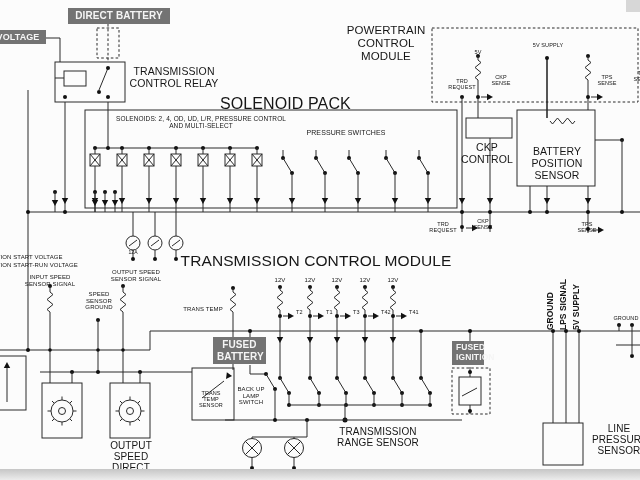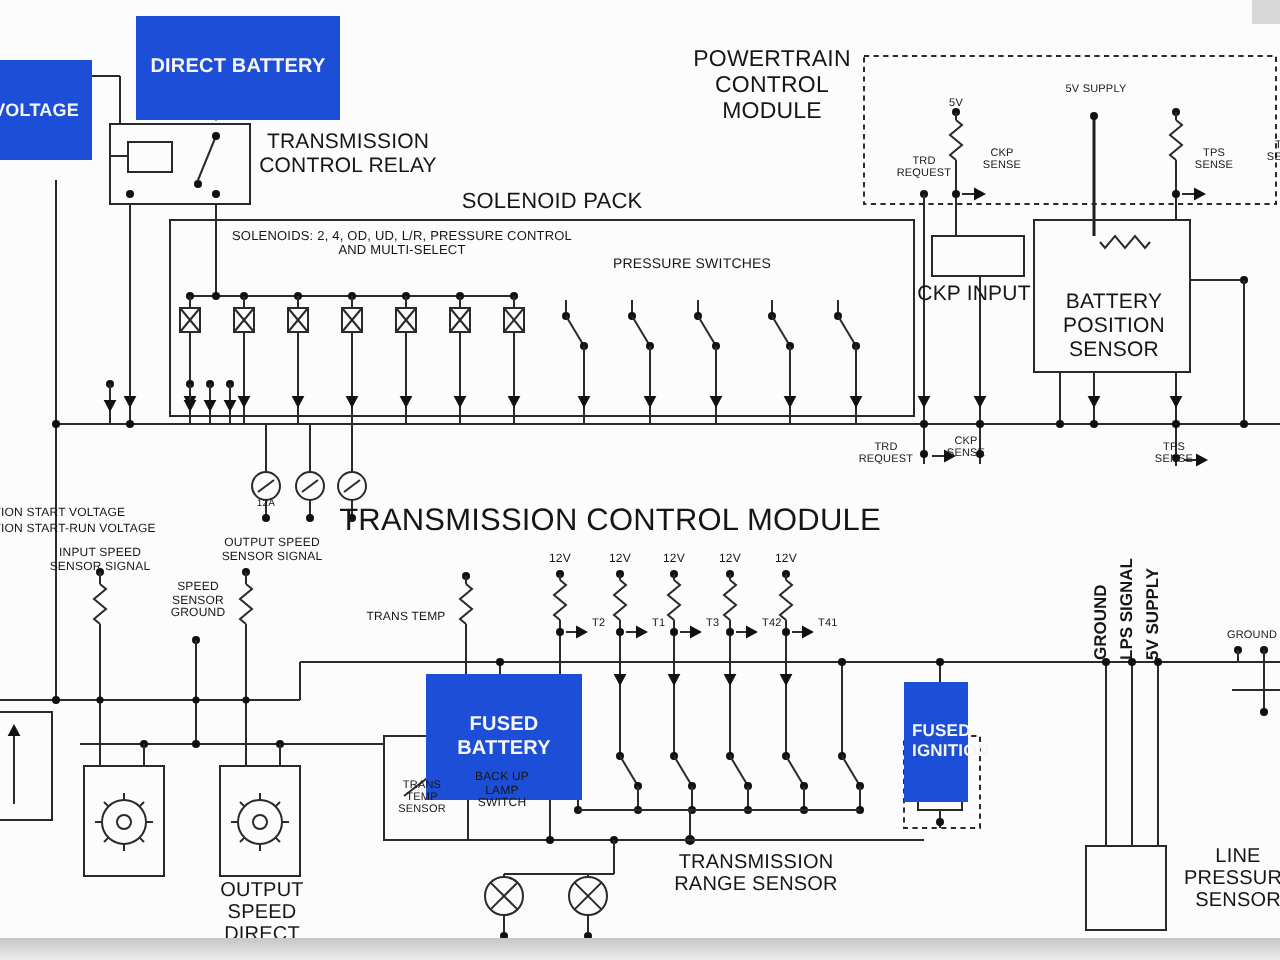--- a/index.html
+++ b/index.html
@@ -6,27 +6,27 @@
   html,body{background:#9a9a9a}
   .canvas{position:relative;width:640px;height:480px;background:#fcfcfc;overflow:hidden;
           color:#1c1c1c;font-family:"Liberation Sans",sans-serif}
   svg.wires{position:absolute;left:0;top:0;width:640px;height:480px}
   .ln{stroke:#2a2a2a;stroke-width:1;fill:none}
   .lnthk{stroke:#1e1e1e;stroke-width:1.5;fill:none}
   .dsh{stroke-dasharray:2.6,2.2}
   .dot{fill:#111;stroke:none}
   .arr{fill:#111;stroke:none}
   .lbl{position:absolute;line-height:1.12;text-align:center;letter-spacing:.1px;color:#161616}
-  .inv{background:#1d4ed8;color:#f5f5f5;font-weight:bold;padding:20px 4px;line-height:1.15;text-align:center}
+  .inv{background:#737373;color:#f5f5f5;font-weight:bold;padding:2px 4px;line-height:1.15;text-align:center}
   .b{font-weight:normal}
   .ta-l{text-align:left}
   .nw{white-space:nowrap}
   .fs5{font-size:5px}.fs55{font-size:5.5px}.fs6{font-size:6px}.fs65{font-size:6.5px}
   .fs7{font-size:7px}.fs85{font-size:8.5px}.fs9{font-size:9px}.fs10{font-size:10px}
-  .fs105{font-size:10.5px}.fs115{font-size:11.5px}.fs125{font-size:11px}.fs155{font-size:15.5px}
+  .fs105{font-size:10.5px}.fs115{font-size:11.5px}.fs125{font-size:16px}.fs155{font-size:15.5px}
   .vlabel{position:absolute;transform-origin:0 0;transform:rotate(-90deg);
           white-space:nowrap;font-weight:bold;font-size:8.5px;color:#161616}
   .scan-strip{position:absolute;left:0;top:469px;width:640px;height:11px;
               background:linear-gradient(to bottom,#c6c6c6,#ececec)}
   .scan-smudge{position:absolute;left:626px;top:0;width:14px;height:12px;background:#d7d7d7}
 </style>
 </head>
 <body>
 
 <div class="canvas">
@@ -496,24 +496,24 @@
   <div class="lbl b fs7 nw" style="left:296px;top:129px;width:100px">PRESSURE SWITCHES</div>
 
   <div class="lbl b fs115" style="left:334px;top:24px;width:104px">POWERTRAIN CONTROL MODULE</div>
   <div class="lbl fs55" style="left:444px;top:78px;width:36px">TRD REQUEST</div>
   <div class="lbl fs55 nw" style="left:470px;top:49px;width:16px">5V</div>
   <div class="lbl fs55" style="left:486px;top:74px;width:30px">CKP SENSE</div>
   <div class="lbl fs55" style="left:532px;top:42px;width:32px">5V SUPPLY</div>
   <div class="lbl fs55" style="left:592px;top:74px;width:30px">TPS SENSE</div>
   <div class="lbl fs55" style="left:628px;top:70px;width:30px">TPS SENSE</div>
 
-  <div class="lbl b fs105" style="left:456px;top:142px;width:62px">CKP INPUT</div>
+  <div class="lbl b fs105" style="left:456px;top:142px;width:62px">CKP CONTROL</div>
   <div class="lbl b fs105" style="left:521px;top:146px;width:72px">BATTERY POSITION SENSOR</div>
 
-  <div class="lbl b fs155 nw" style="left:157px;top:252px;width:296px">TRANSMISSION CONTROL MODULE</div>
+  <div class="lbl b fs155 nw" style="left:168px;top:252px;width:296px">TRANSMISSION CONTROL MODULE</div>
   <div class="lbl fs55" style="left:426px;top:221px;width:34px">TRD REQUEST</div>
   <div class="lbl fs55" style="left:468px;top:218px;width:30px">CKP SENSE</div>
   <div class="lbl fs55" style="left:572px;top:221px;width:30px">TPS SENSE</div>
 
   <div class="lbl fs6 ta-l nw" style="left:-16px;top:254px">IGNITION START VOLTAGE</div>
   <div class="lbl fs6 ta-l nw" style="left:-16px;top:262px">IGNITION START-RUN VOLTAGE</div>
   <div class="lbl fs6" style="left:24px;top:274px;width:52px">INPUT SPEED SENSOR SIGNAL</div>
   <div class="lbl fs6" style="left:82px;top:291px;width:34px">SPEED SENSOR GROUND</div>
   <div class="lbl fs6" style="left:110px;top:269px;width:52px">OUTPUT SPEED SENSOR SIGNAL</div>
   <div class="lbl fs6 nw" style="left:180px;top:306px;width:46px">TRANS TEMP</div>
@@ -523,21 +523,21 @@
   <div class="lbl fs6 nw" style="left:301px;top:277px;width:18px">12V</div>
   <div class="lbl fs6 nw" style="left:328px;top:277px;width:18px">12V</div>
   <div class="lbl fs6 nw" style="left:356px;top:277px;width:18px">12V</div>
   <div class="lbl fs6 nw" style="left:384px;top:277px;width:18px">12V</div>
   <div class="lbl fs55 ta-l nw" style="left:296px;top:309px">T2</div>
   <div class="lbl fs55 ta-l nw" style="left:326px;top:309px">T1</div>
   <div class="lbl fs55 ta-l nw" style="left:353px;top:309px">T3</div>
   <div class="lbl fs55 ta-l nw" style="left:381px;top:309px">T42</div>
   <div class="lbl fs55 ta-l nw" style="left:409px;top:309px">T41</div>
 
-  <div class="lbl inv fs10" style="left:213px;top:337px;width:78px">FUSED BATTERY</div>
+  <div class="lbl inv fs10" style="left:213px;top:337px;width:53px">FUSED BATTERY</div>
   <div class="lbl fs6" style="left:232px;top:386px;width:38px">BACK UP LAMP SWITCH</div>
   <div class="lbl fs55" style="left:194px;top:390px;width:34px">TRANS TEMP SENSOR</div>
   <div class="lbl b fs10" style="left:328px;top:426px;width:100px">TRANSMISSION RANGE SENSOR</div>
 
   <div class="lbl inv fs85" style="left:452px;top:341px;width:32px">FUSED IGNITION</div>
 
   <div class="lbl b fs10" style="left:96px;top:440px;width:70px">OUTPUT SPEED DIRECT</div>
   <div class="lbl b fs10" style="left:592px;top:423px;width:54px">LINE PRESSURE SENSOR</div>
 
   <div class="vlabel" style="left:545px;top:330px">GROUND</div>

